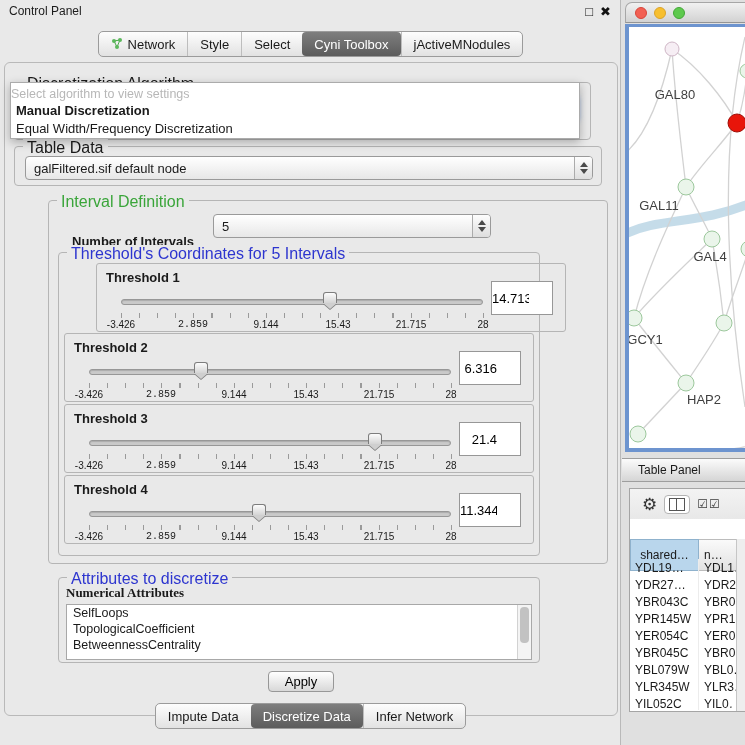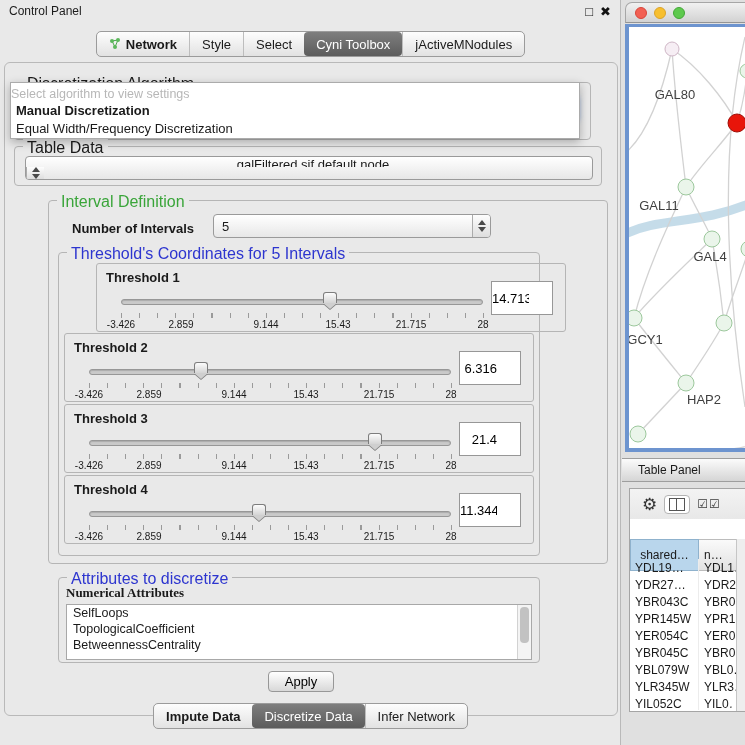--- a/index.html
+++ b/index.html
@@ -11,21 +11,21 @@
   .cp-titlebar{height:22px;display:flex;align-items:center;padding:0 9px;font-size:12px;color:#1c1c1c;}
   .cp-winbtns{margin-left:auto;display:flex;gap:7px;font-size:13px;color:#111;}
   .cp-winbtns span{cursor:default;}
 
   .tabstrip-wrap{position:absolute;left:0;width:621px;display:flex;justify-content:center;}
   .tabstrip-wrap.top{top:31px;}
   .tabstrip-wrap.bottom{top:703px;}
   .tabstrip{display:inline-flex;align-items:stretch;height:24px;border:1px solid #9b9b9b;border-radius:5px;
             background:linear-gradient(#fdfdfd,#e2e2e2);overflow:hidden;font-size:13px;}
   .tab{display:flex;align-items:center;gap:5px;padding:0 12px;border-left:1px solid #bdbdbd;white-space:nowrap;cursor:default;}
-  .tab:first-child{border-left:none;font-weight:bold;}
+  .tab:first-child{border-left:none;}
   .tab.sel{background:linear-gradient(#7e7e7e,#5c5c5c);color:#fff;border-left:none;border-radius:4px;}
 
   .panel{position:absolute;left:4px;top:62px;width:612px;height:652px;border:1px solid #b9b9b9;border-radius:6px;background:#e9e9e9;}
 
   .groupbox{position:absolute;border:1px solid #b5b5b5;border-radius:4px;box-sizing:border-box;}
   .grouplabel{position:absolute;top:-8px;left:8px;background:#e9e9e9;padding:0 4px;font-size:16px;white-space:nowrap;}
   .grouplabel.green{color:#3aa53a;}
   .grouplabel.blue{color:#2d35cf;}
 
   .combo{position:absolute;height:24px;border:1px solid #9a9a9a;border-radius:4px;background:linear-gradient(#ffffff,#e7e7e7);
@@ -53,21 +53,21 @@
   .track{position:absolute;left:0;right:0;top:7px;height:4px;background:#c9c9c9;border:1px solid #979797;border-radius:3px;
          box-shadow:inset 0 1px 1px rgba(0,0,0,.15);}
   .thumb{position:absolute;top:0;width:12px;height:10px;border:1px solid #7d7d7d;border-bottom:none;
          background:linear-gradient(#fcfcfc,#d4d4d4);border-radius:3px 3px 0 0;}
   .thumb::after{content:"";position:absolute;left:-1px;top:10px;width:0;height:0;
          border-left:7px solid transparent;border-right:7px solid transparent;border-top:6px solid #cfcfcf;
          filter:drop-shadow(0 1px 0 #7d7d7d);}
   .ticks{position:absolute;left:24px;top:49px;width:363px;height:5px;
          background:repeating-linear-gradient(to right,#9a9a9a 0,#9a9a9a 1px,transparent 1px,transparent 18.1px);}
   .scale{position:absolute;top:55px;transform:translateX(-50%);font-size:10px;color:#1a1a1a;}
-  .s0{left:24px;}.s1{left:84px;}.s2{left:169px;}.s3{left:241px;}.s4{left:314px;}.s5{left:386px;}
+  .s0{left:24px;}.s1{left:96px;font-family:Liberation Mono, monospace;}.s2{left:169px;}.s3{left:241px;}.s4{left:314px;}.s5{left:386px;}
   .valuebox{position:absolute;left:394px;top:17px;width:62px;height:34px;border:1px solid #979797;background:#fff;
             font-size:13px;text-align:right;padding:0 23px 0 0;box-sizing:border-box;font-family:"Liberation Sans",sans-serif;}
 
   
   .listbox{position:absolute;left:66px;top:604px;width:466px;height:56px;background:#fff;border:1px solid #a8a8a8;
            overflow:hidden;box-sizing:border-box;}
   .listitem{height:16px;line-height:16px;padding-left:6px;font-size:12.5px;white-space:nowrap;}
   .list-scroll{position:absolute;right:0;top:0;bottom:0;width:13px;background:#f4f4f4;border-left:1px solid #d2d2d2;}
   .list-thumb{position:absolute;left:2px;right:2px;top:2px;height:36px;background:#c2c2c2;border-radius:4px;}
 
@@ -163,33 +163,33 @@
   </div>
 
   <div class="algo-overlay">
     <div class="algo-placeholder">Select algorithm to view settings</div>
     <div class="algo-opt bold">Manual Discretization</div>
     <div class="algo-opt">Equal Width/Frequency Discretization</div>
   </div>
 
   <div class="groupbox" style="left:14px;top:146px;width:588px;height:40px;">
     <span class="grouplabel">Table Data</span>
-    <div class="combo" style="left:10px;top:9px;width:568px;flex-direction:column;">
+    <div class="combo" style="left:10px;top:9px;width:568px;">
       <span class="combo-text">galFiltered.sif default node</span>
       <span class="stepper">
           <i class="up"></i>
           <i class="dn"></i>
         </span>
     </div>
   </div>
 
   <div class="groupbox" style="left:48px;top:200px;width:560px;height:364px;">
     <span class="grouplabel green">Interval Definition</span>
   </div>
-  <span class="bold-label" style="left:72px;top:221px;">Number of Intervals</span>
+  <span class="bold-label" style="left:72px;top:234px;">Number of Intervals</span>
   <div class="combo" style="left:213px;top:214px;width:278px;">
     <span class="combo-text">5</span>
     <span class="stepper">
         <i class="up"></i>
         <i class="dn"></i>
       </span>
   </div>
 
   <div class="groupbox" style="left:58px;top:252px;width:482px;height:304px;">
     <span class="grouplabel blue">Threshold's Coordinates for 5 Intervals</span>

